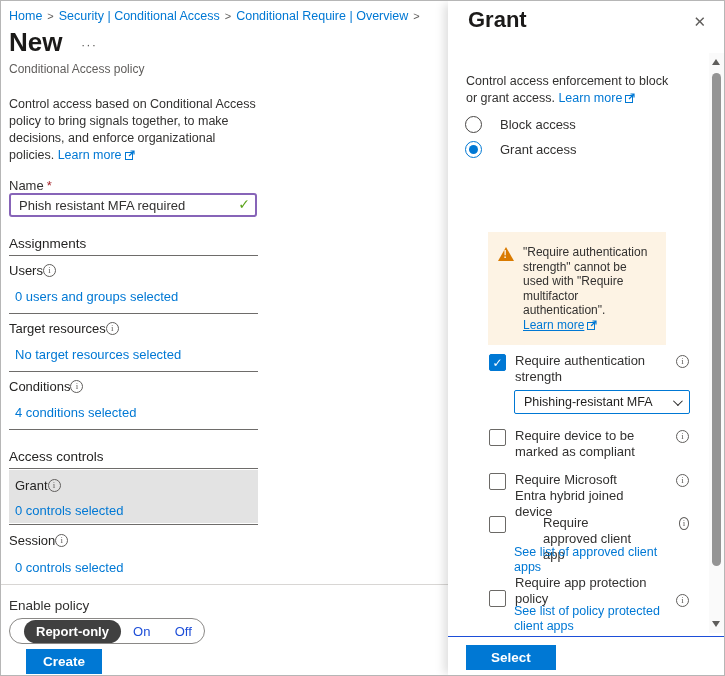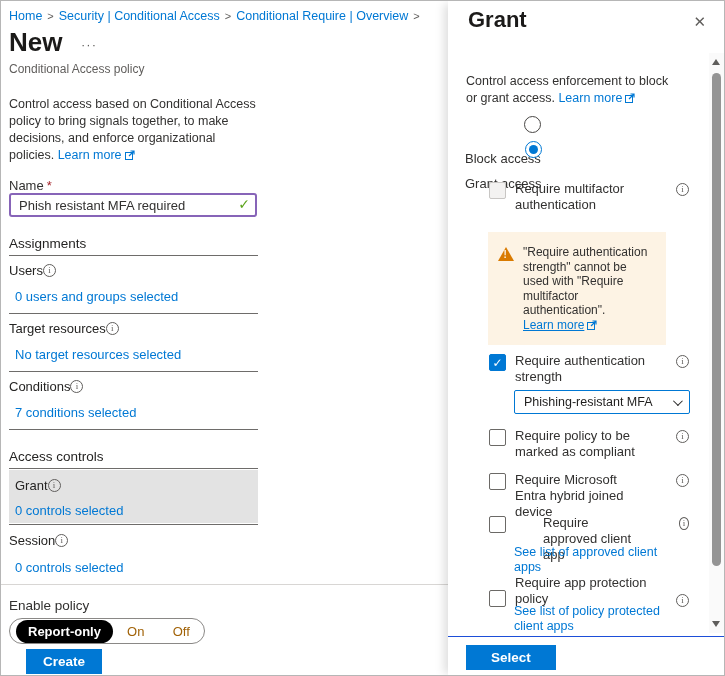--- a/index.html
+++ b/index.html
@@ -30,34 +30,34 @@
   .divider { height:1px; background:#6e6c6a; left:8px; width:249px; }
   .row-label { font-size:13px; color:#252423; display:flex; align-items:center; }
   .sec-link { font-size:13px; color:#0078d4; cursor:pointer; }
   .info-icon { display:inline-flex; width:13px; height:13px; border:1px solid #605e5c; border-radius:50%; color:#605e5c; font-size:9px; line-height:11px; align-items:center; justify-content:center; font-family:"Liberation Serif",serif; cursor:default; }
   .info-icon::before { content:"i"; }
   .grant-hl { left:8px; top:469px; width:249px; height:53px; background:#e3e3e3; }
 
   .footer-divider { left:0; top:583px; width:447px; height:1px; background:#d8d6d4; }
   .enable-label { left:8px; top:597px; font-size:13.5px; }
   .toggle { left:8px; top:617px; height:26px; border:1px solid #8a8886; border-radius:13px; display:flex; align-items:center; background:#fff; width:196px; }
-  .toggle-opt { font-size:13px; color:#a16207; cursor:pointer; text-align:center; }
-  .toggle-sel { background:#000000; color:#fff; border-radius:12px; padding:4px 12px; margin-left:6px; font-weight:bold; }
+  .toggle-opt { font-size:13px; color:#1d4ed8; cursor:pointer; text-align:center; }
+  .toggle-sel { background:#404040; color:#fff; border-radius:12px; padding:4px 12px; margin-left:14px; font-weight:bold; }
   .toggle-plain { flex:1; }
   .btn-primary { background:#0078d4; color:#fff; border:1px solid #0078d4; font-family:inherit; font-size:13.5px; font-weight:bold; padding:4px 16px; cursor:pointer; }
   .create-btn { left:25px; top:648px; }
 
   
   .right-panel { position:absolute; left:447px; top:0; width:278px; height:676px; background:#fff; box-shadow:-7px 0 9px -3px rgba(0,0,0,0.13); }
   .panel-title { left:20px; top:6px; font-size:22px; font-weight:bold; color:#1b1a19; }
   .close-btn { position:absolute; right:20px; top:12px; font-size:15px; color:#605e5c; cursor:pointer; }
   .panel-scroll { position:absolute; left:0; top:50px; right:0; bottom:41px; overflow:hidden; }
   .p-desc { left:18px; top:22px; width:212px; font-size:12.5px; line-height:17px; }
 
-  .radio-row { left:17px; display:flex; align-items:flex-end; gap:18px; cursor:pointer;flex-direction:column; }
+  .radio-row { left:17px; display:flex; align-items:center; gap:18px; cursor:pointer; }
   .radio { width:17px; height:17px; border:1.5px solid #484644; border-radius:50%; background:#fff; flex:0 0 auto; }
   .radio.sel { border-color:#0078d4; display:flex; align-items:center; justify-content:center; }
   .radio.sel::after { content:""; width:9px; height:9px; border-radius:50%; background:#0078d4; }
   .radio-label { font-size:13px; }
 
   .chk-row { left:41px; width:200px; display:flex; gap:9px; }
   .chk { width:17px; height:17px; border:1.5px solid #6b6966; border-radius:2px; background:#fff; flex:0 0 auto; margin-top:1px; cursor:pointer; }
   .chk.disabled { background:#f3f2f1; border-color:#c8c6c4; cursor:default; }
   .chk.checked { background:#0078d4; border-color:#0078d4; display:flex; align-items:center; justify-content:center; }
   .chk.checked::after { content:"\2713"; color:#fff; font-size:12px; font-weight:bold; }
@@ -130,21 +130,21 @@
       <span>Target resources</span>
         <span class="info-icon"></span>
     </div>
     <div class="abs sec-link" style="left:14px; top:346px;">No target resources selected</div>
     <div class="abs divider" style="top:370px;"></div>
 
     <div class="abs row-label" style="left:8px; top:378px;">
       <span>Conditions</span>
         <span class="info-icon"></span>
     </div>
-    <div class="abs sec-link" style="left:14px; top:404px;">7 conditions selected</div>
+    <div class="abs sec-link" style="left:14px; top:404px;">4 conditions selected</div>
     <div class="abs divider" style="top:428px;"></div>
 
     <div class="abs section-h" style="left:8px; top:448px;">Access controls</div>
     <div class="abs divider" style="top:467px;"></div>
 
     <div class="abs grant-hl">
       <div class="abs row-label" style="left:6px; top:8px;">
         <span>Grant</span>
           <span class="info-icon"></span>
       </div>
@@ -186,25 +186,20 @@
 
       <div class="abs radio-row" style="top:65px;">
         <span class="radio"></span>
         <span class="radio-label">Block access</span>
       </div>
       <div class="abs radio-row" style="top:90px;">
         <span class="radio sel"></span>
         <span class="radio-label">Grant access</span>
       </div>
 
-      <div class="abs chk-row" style="top:130px;">
-        <span class="chk disabled"></span>
-        <span class="chk-label">Require multifactor authentication</span>
-        <span class="info-icon chk-info"></span>
-      </div>
 
       <div class="warn-box abs">
         <span class="warn-tri"></span>
         <span class="warn-text">
           <span>"Require authentication strength" cannot be used with "Require multifactor authentication". </span><br>
           <a class="warn-link">Learn more</a><span class="ext-icon"><svg width="10" height="10" viewBox="0 0 10 10">
                 <rect x="0.5" y="2.5" width="7" height="7" fill="none" stroke="#0078d4"></rect>
                 <path d="M4 6 L9 1 M5.5 1 H9 V4.5" fill="none" stroke="#0078d4" stroke-width="1.2"></path>
               </svg></span>
         </span>
@@ -216,21 +211,21 @@
         <span class="info-icon chk-info"></span>
       </div>
 
       <div class="abs dropdown">
         <span class="dropdown-value">Phishing-resistant MFA</span>
         <span class="chev-down"></span>
       </div>
 
       <div class="abs chk-row" style="top:377px;">
         <span class="chk"></span>
-        <span class="chk-label">Require policy to be marked as compliant</span>
+        <span class="chk-label">Require device to be marked as compliant</span>
         <span class="info-icon chk-info"></span>
       </div>
 
       <div class="abs chk-row" style="top:421px;">
         <span class="chk"></span>
         <span class="chk-label">Require Microsoft Entra hybrid joined device</span>
         <span class="info-icon chk-info"></span>
       </div>
 
       <div class="abs chk-row" style="top:464px;gap:37px;">

